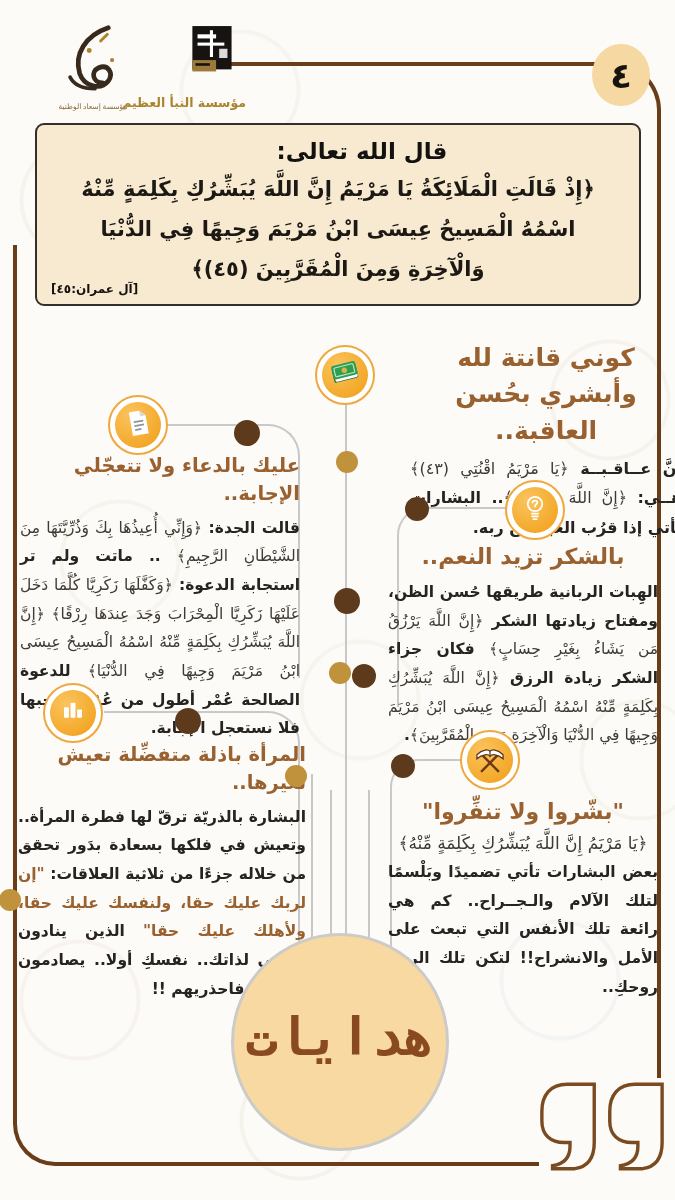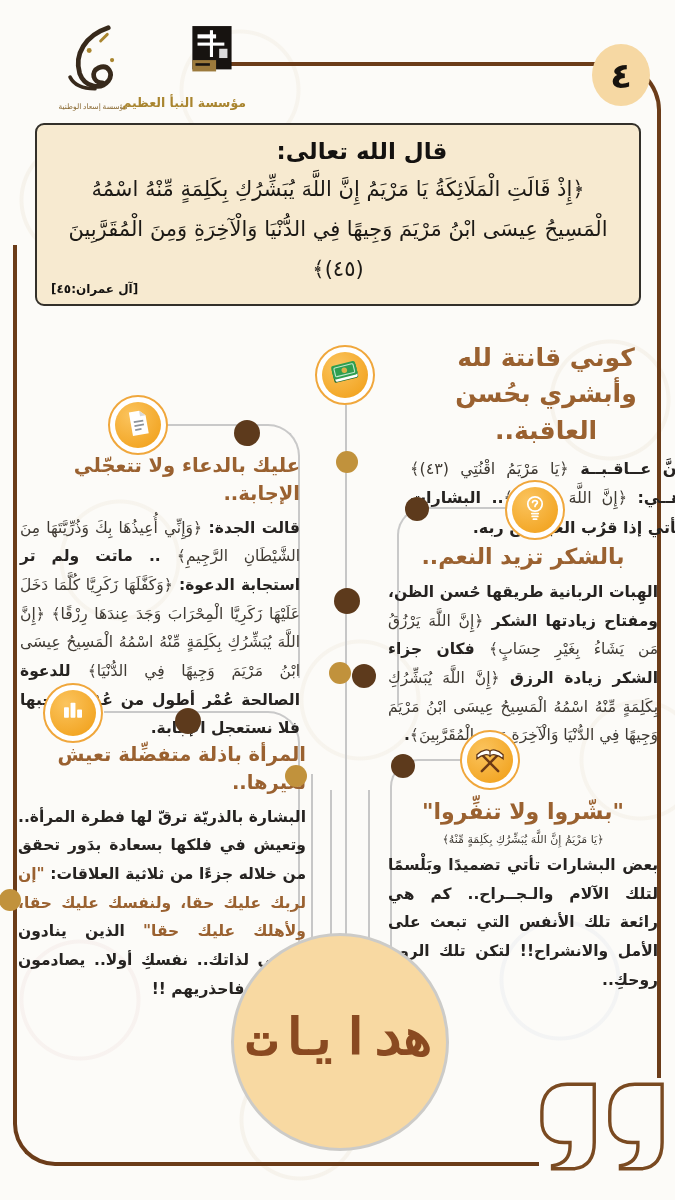--- a/index.html
+++ b/index.html
@@ -33,21 +33,21 @@
   .logo-naba{left:150px;top:26px;width:96px;text-align:right;z-index:3;}
   .logo-naba .cap{font-size:12.5px;font-weight:bold;color:#a9852f;margin-top:3px;white-space:nowrap;}
   .badge{left:592px;top:44px;width:58px;height:62px;border-radius:50%;
     background:#f6d8a3;z-index:3;display:flex;align-items:center;justify-content:center;
     font-size:36px;font-weight:bold;color:#17130e;}
   
   .quote-box{left:35px;top:123px;width:602px;height:179px;background:#f7ead0;
     border:2px solid #33302a;border-radius:9px;z-index:2;padding:0;}
   .quote-box .head{font-size:23px;font-weight:bold;color:#141210;text-align:center;margin-top:13px;padding-left:48px;}
   .quote-box .verse{font-size:21px;color:#1c1915;text-align:center;line-height:1.9;
-    margin:6px 22px 0 22px;}
+    margin:6px 22px 0 22px;font-weight:bold;}
   .quote-box .ref{position:absolute;left:14px;bottom:8px;font-size:12px;font-weight:bold;color:#141210;direction:ltr;}
   
   .tline{background:#c7c7c7;z-index:2;}
   .bracket{z-index:2;border:0 solid #c9c9c9;}
   .br-tr{border-top-width:2px;border-right-width:2px;border-top-right-radius:32px;}
   .br-tl{border-top-width:2px;border-left-width:2px;border-top-left-radius:28px;}
   .dot{border-radius:50%;z-index:7;}
   .dot.gold{background:#c1923c;}
   .dot.brown{background:#5d3a1c;}
   
@@ -70,21 +70,21 @@
   .s2 .title{font-size:19.5px;text-align:right;}
   .s2 .body{font-size:15.5px;}
   .s3{left:388px;top:541px;width:270px;}
   .s3 .title{font-size:22px;text-align:center;}
   .s3 .body{font-size:15.5px;}
   .s4{left:18px;top:741px;width:288px;}
   .s4 .title{font-size:19.5px;text-align:right;}
   .s4 .body{font-size:15.5px;}
   .s5{left:388px;top:796px;width:270px;}
   .s5 .title{font-size:22px;text-align:center;}
-  .s5 .qline{font-size:11px;color:#3f3a33;text-align:center;margin-top:5px;}
+  .s5 .qline{font-size:17px;color:#3f3a33;text-align:center;margin-top:5px;}
   .s5 .body{font-size:15.5px;}
   
   .big-circle{left:231px;top:933px;width:212px;height:212px;border-radius:50%;
     background:#f8d9a2;border:3px solid #cccbc8;z-index:8;
     display:flex;flex-direction:column;align-items:center;justify-content:center;}
   .big-circle .t{font-size:52px;font-weight:bold;color:#8a4a21;line-height:1.12;text-align:center;font-family:Liberation Mono, monospace;}
   .quotes{left:538px;top:1080px;z-index:4;}
 </style>
 </head>
 <body>

